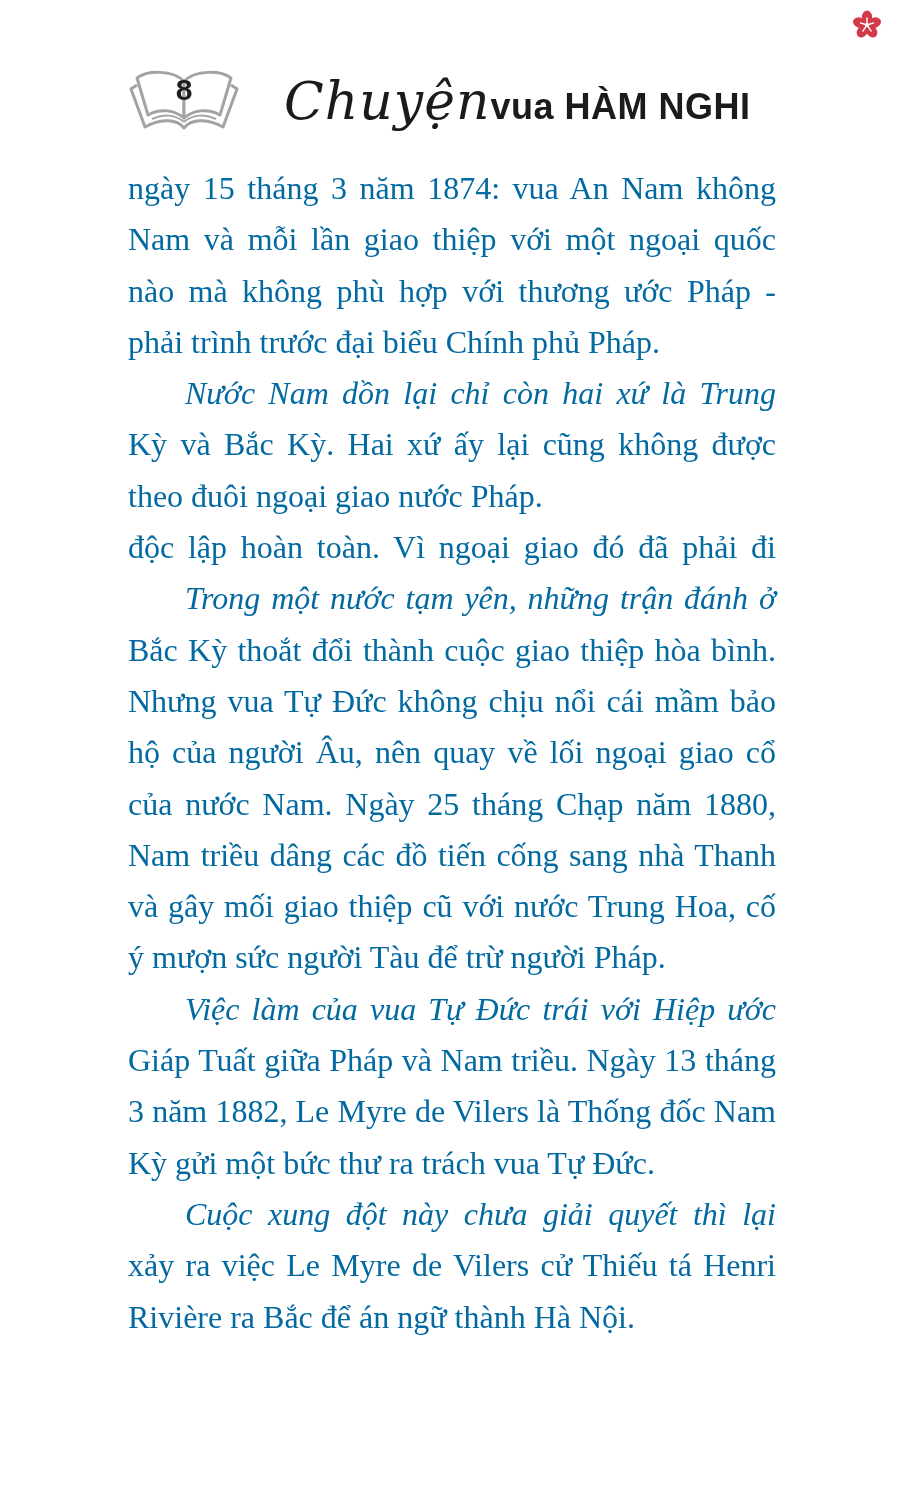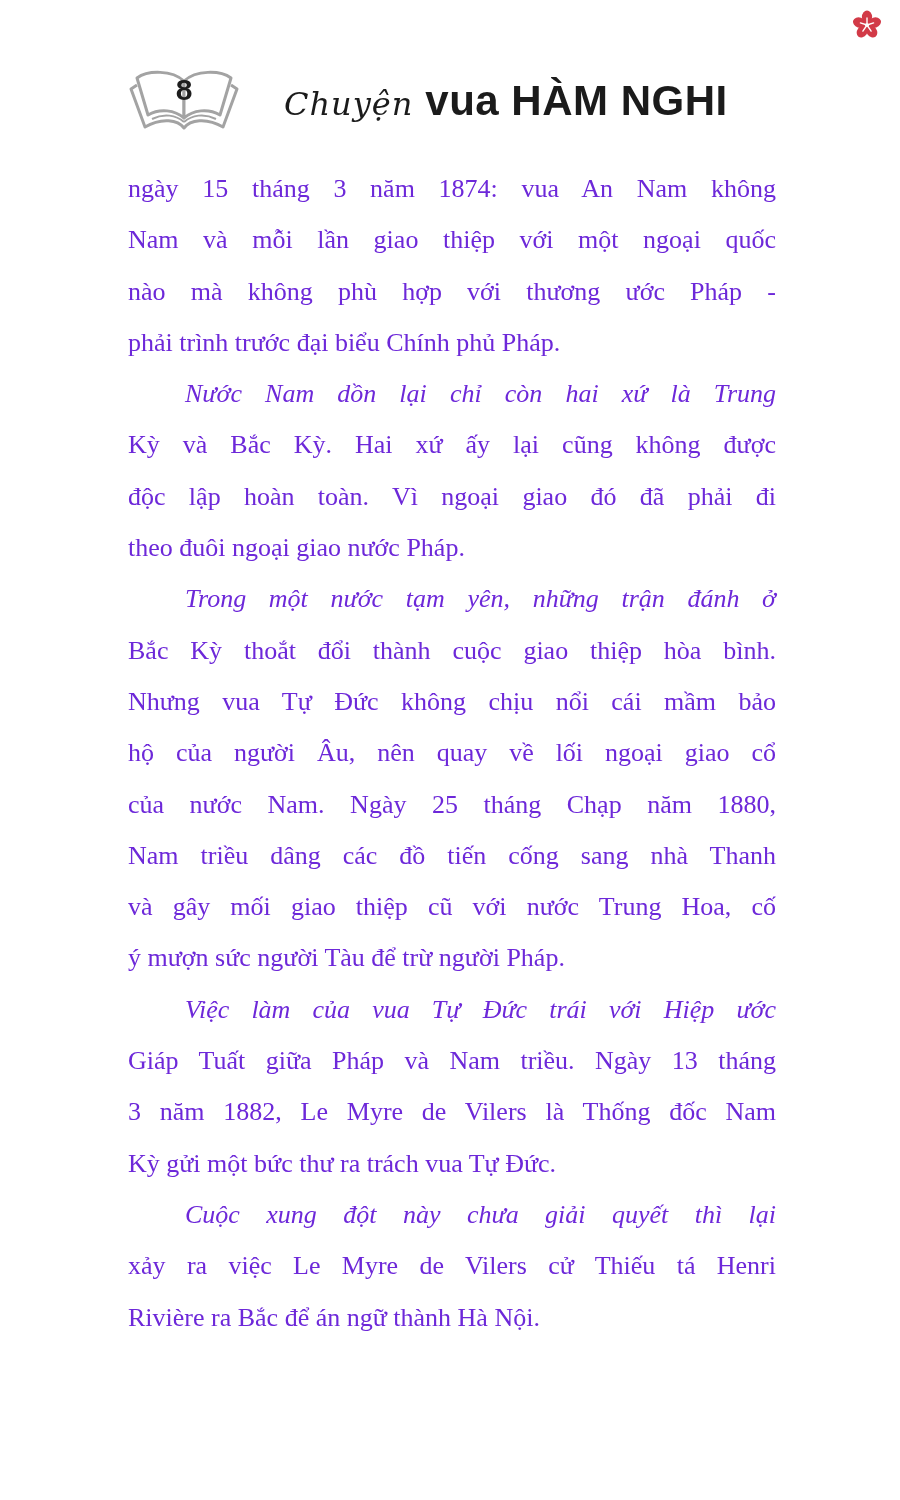--- a/index.html
+++ b/index.html
@@ -59,39 +59,38 @@
   .header-title {
     margin-left: 44px;
     display: flex;
     align-items: baseline;
     white-space: nowrap;
     color: #1b1b1b;
   }
   .title-script {
     font-family: "DejaVu Serif", serif;
     font-style: italic;
-    font-size: 32px;
+    font-size: 52px;
     letter-spacing: 1px;
   }
   .title-rest {
-    margin-left: 12px;
     font-family: "Liberation Sans", sans-serif;
     font-weight: bold;
-    font-size: 42px;
+    font-size: 36px;
     letter-spacing: 0.5px;
   }
 
   
   .body-text {
     position: absolute;
     top: 163px;
     left: 128px;
     width: 648px;
-    color: #6d28d9;
-    font-size: 26px;
+    color: #0369a1;
+    font-size: 32px;
     line-height: 51.3px;
   }
   .line {
     text-align: justify;
     text-align-last: justify;
   }
   .line.last {
     text-align-last: left;
   }
   .line.indent {
@@ -143,22 +142,22 @@
     </div>
   </div>
 
   <div class="body-text">
     <div class="line">ngày 15 tháng 3 năm 1874: vua An Nam không</div>
     <div class="line">Nam và mỗi lần giao thiệp với một ngoại quốc</div>
     <div class="line">nào mà không phù hợp với thương ước Pháp -</div>
     <div class="line last">phải trình trước đại biểu Chính phủ Pháp.</div>
     <div class="line indent">Nước Nam dồn lại chỉ còn hai xứ là Trung</div>
     <div class="line">Kỳ và Bắc Kỳ. Hai xứ ấy lại cũng không được</div>
+    <div class="line last">theo đuôi ngoại giao nước Pháp.</div>
     <div class="line">độc lập hoàn toàn. Vì ngoại giao đó đã phải đi</div>
-    <div class="line last">theo đuôi ngoại giao nước Pháp.</div>
     <div class="line indent">Trong một nước tạm yên, những trận đánh ở</div>
     <div class="line">Bắc Kỳ thoắt đổi thành cuộc giao thiệp hòa bình.</div>
     <div class="line">Nhưng vua Tự Đức không chịu nổi cái mầm bảo</div>
     <div class="line">hộ của người Âu, nên quay về lối ngoại giao cổ</div>
     <div class="line">của nước Nam. Ngày 25 tháng Chạp năm 1880,</div>
     <div class="line">Nam triều dâng các đồ tiến cống sang nhà Thanh</div>
     <div class="line">và gây mối giao thiệp cũ với nước Trung Hoa, cố</div>
     <div class="line last">ý mượn sức người Tàu để trừ người Pháp.</div>
     <div class="line indent">Việc làm của vua Tự Đức trái với Hiệp ước</div>
     <div class="line">Giáp Tuất giữa Pháp và Nam triều. Ngày 13 tháng</div>

